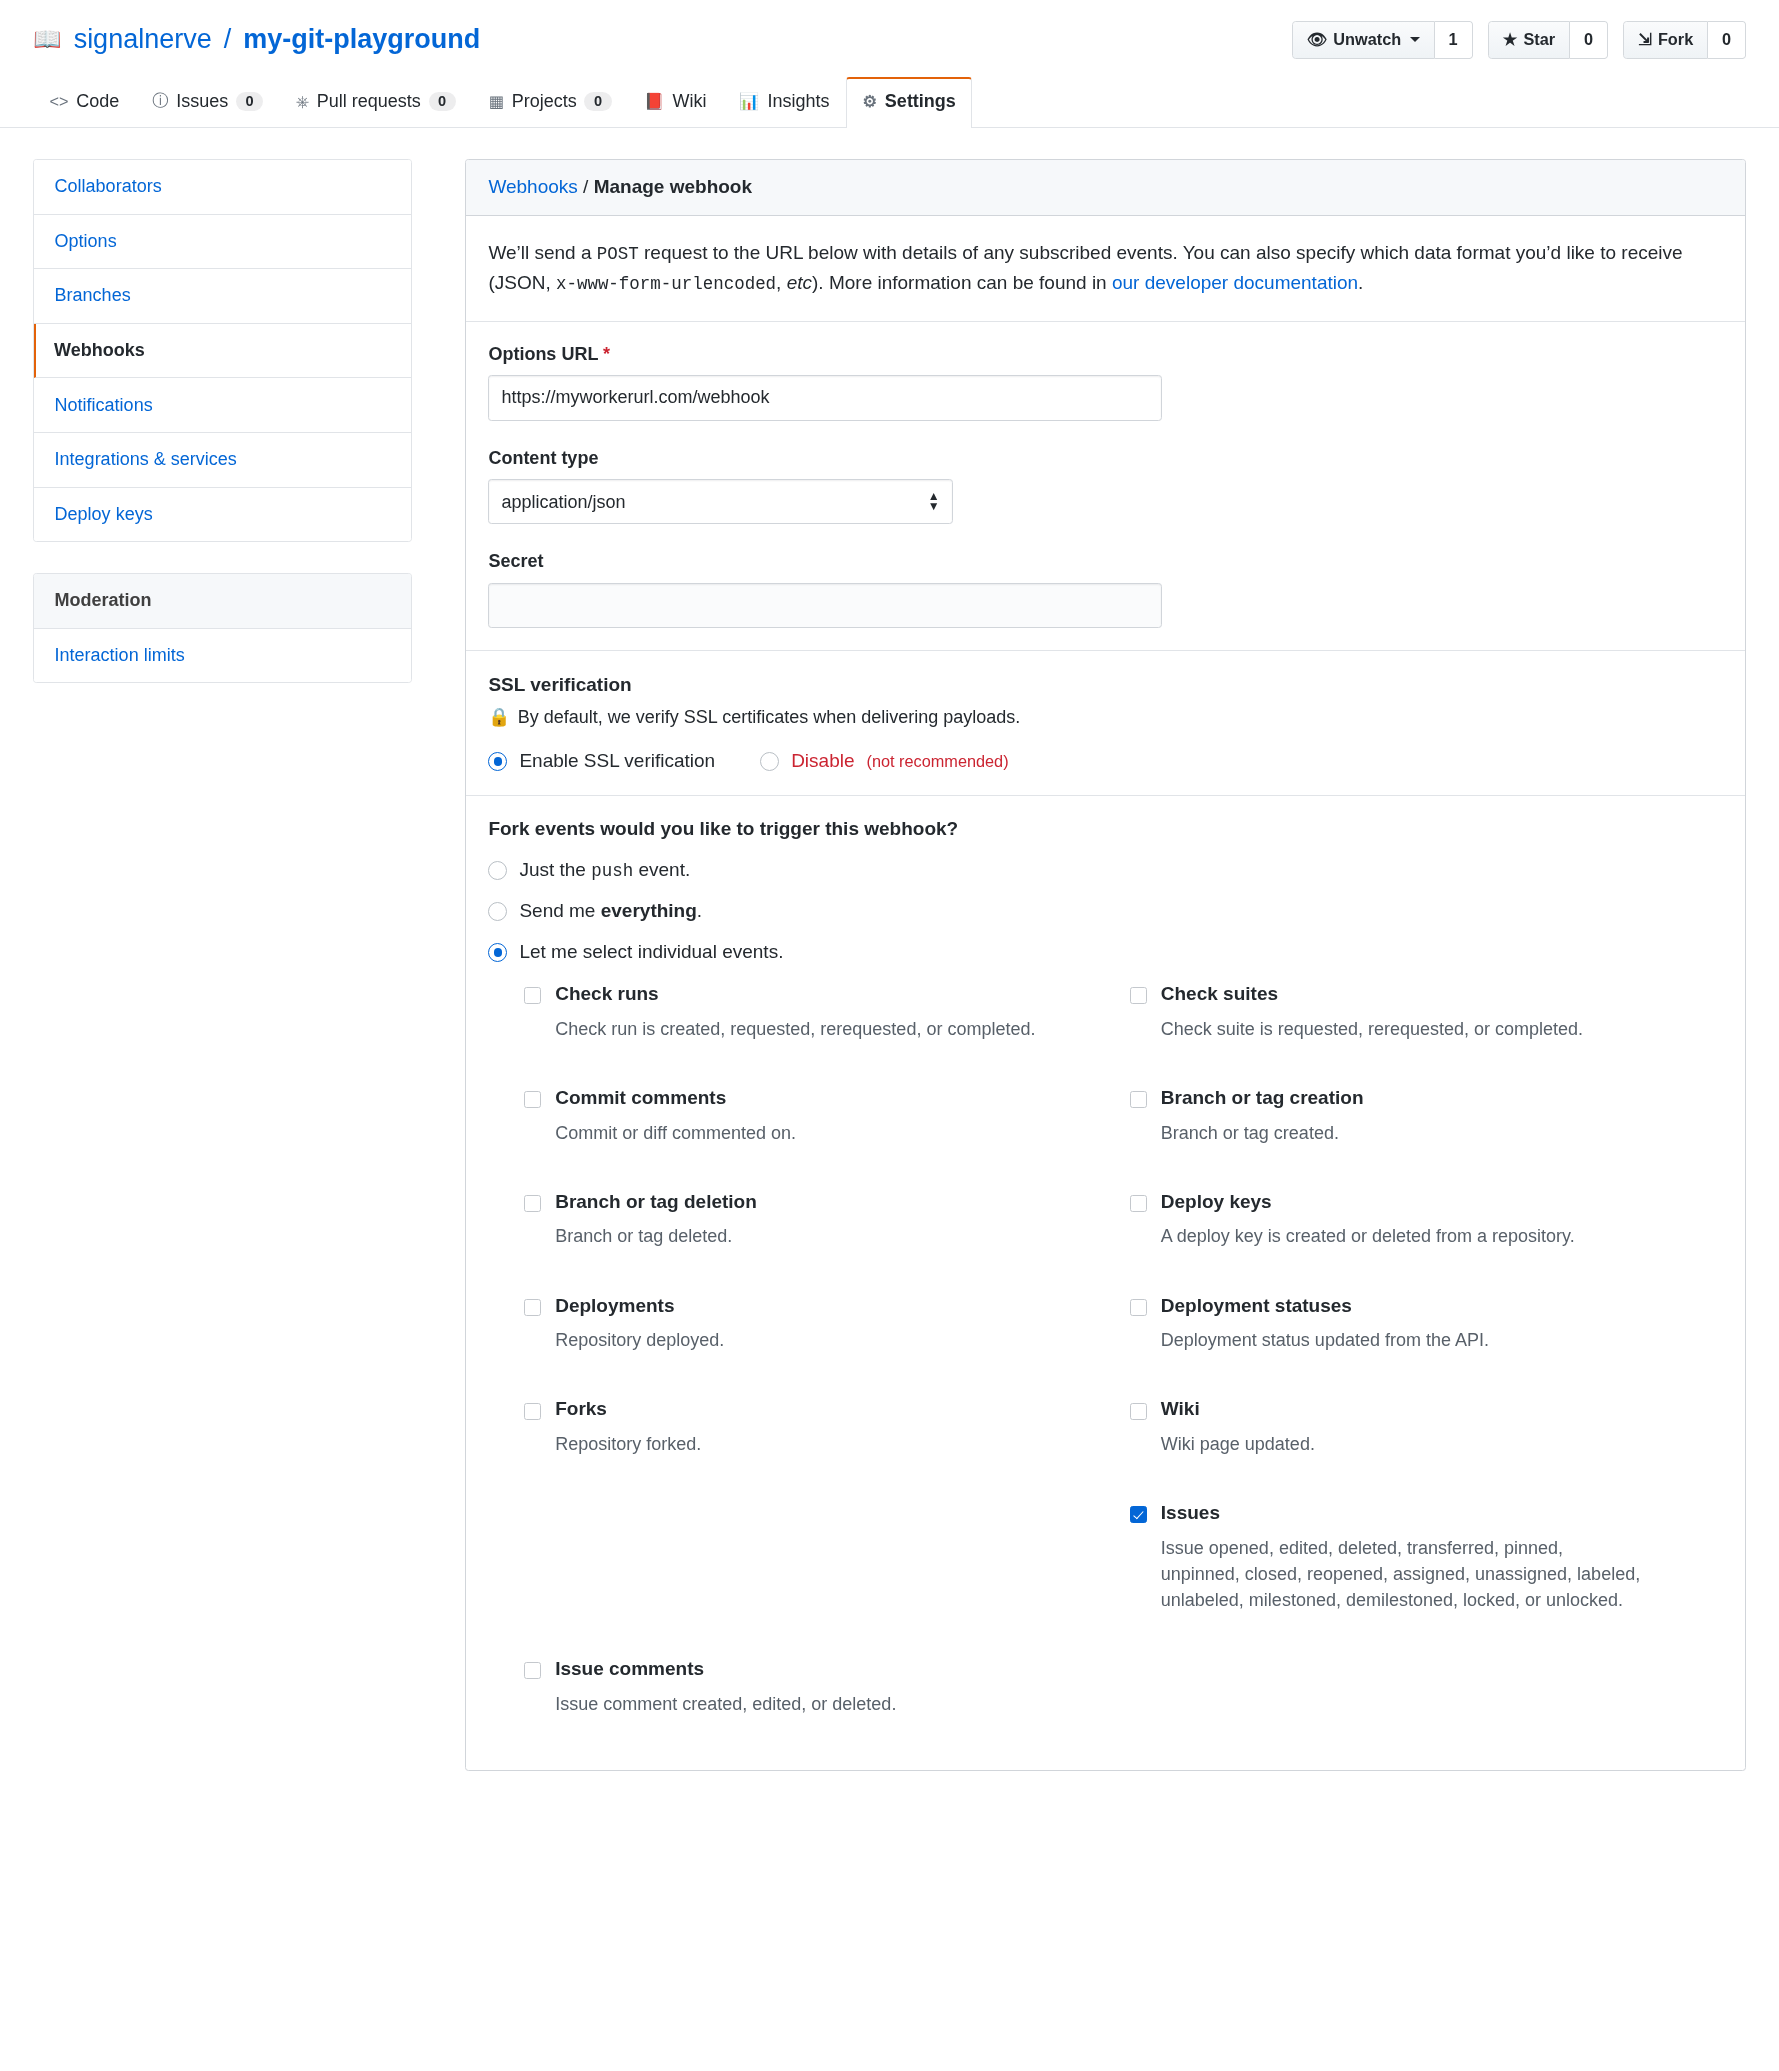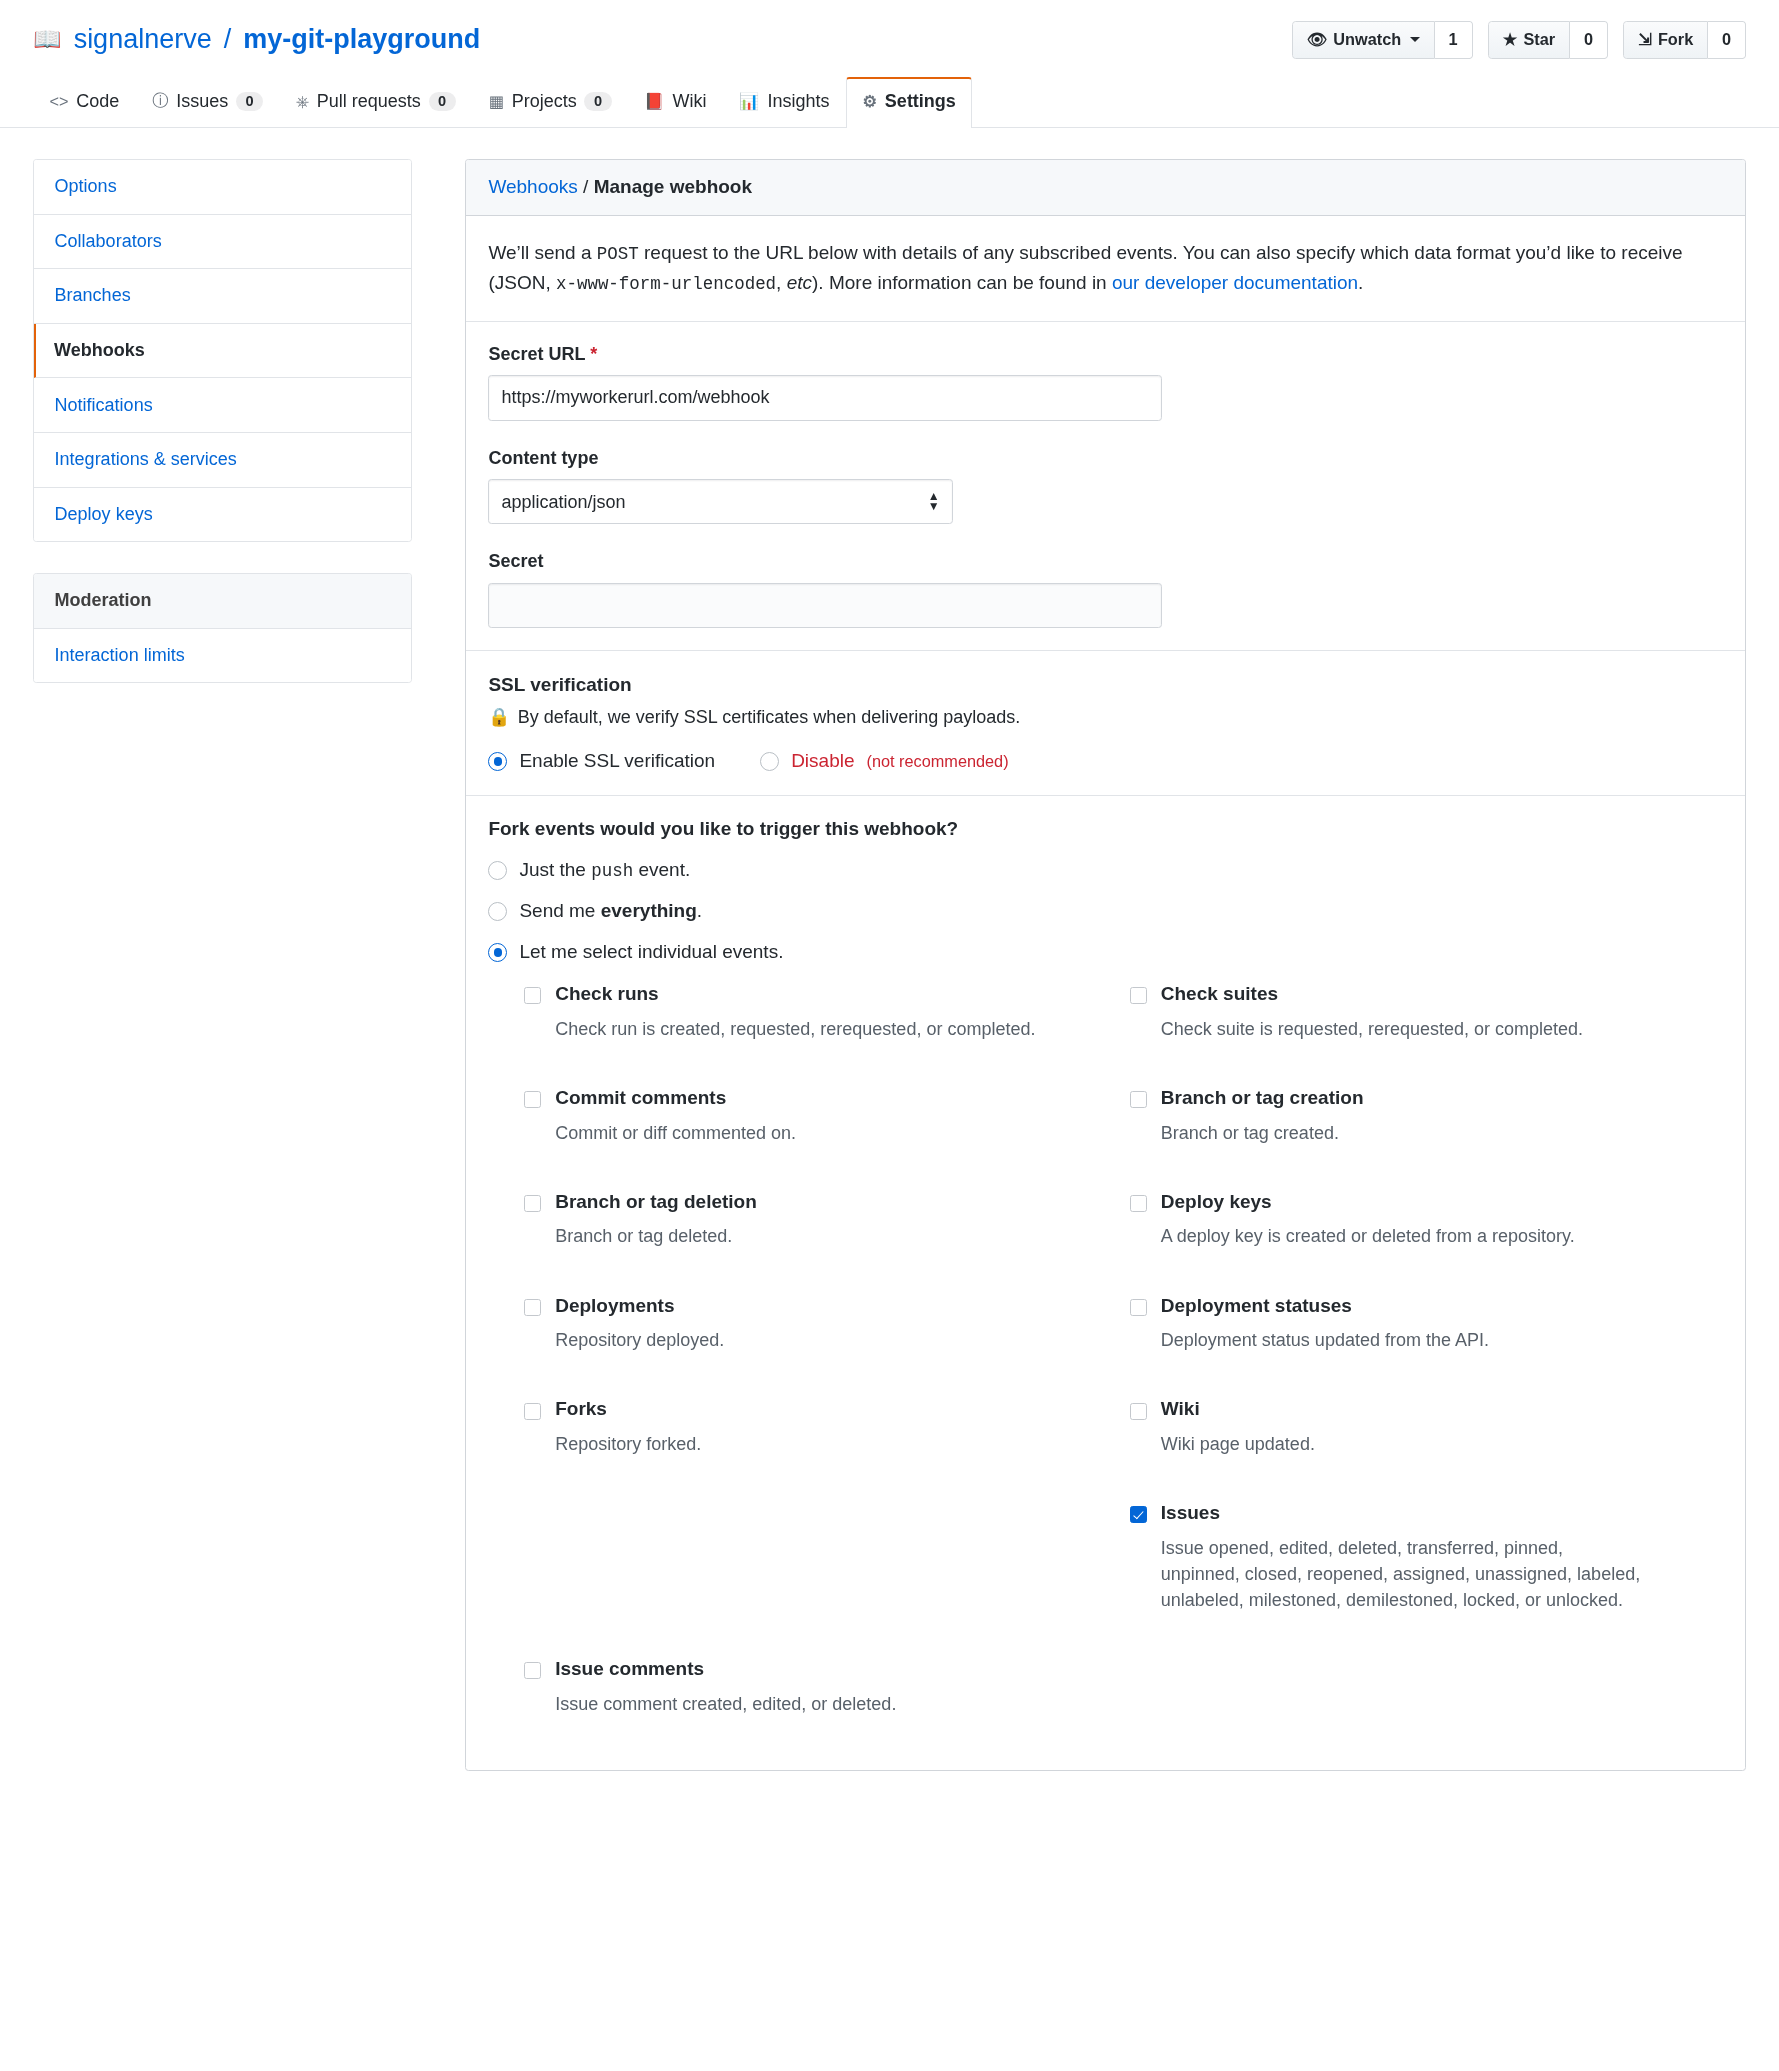--- a/index.html
+++ b/index.html
@@ -430,22 +430,22 @@
   <div class="nav-item selected">
     <span class="nav-icon">⚙</span>
     <span>Settings</span>
   </div>
 </div>
 
 <div class="page">
 
   <div class="sidebar">
     <div class="menu">
+      <div class="menu-item">Collaborators</div>
       <div class="menu-item">Options</div>
-      <div class="menu-item">Collaborators</div>
       <div class="menu-item">Branches</div>
       <div class="menu-item selected">Webhooks</div>
       <div class="menu-item">Notifications</div>
       <div class="menu-item">Integrations &amp; services</div>
       <div class="menu-item">Deploy keys</div>
     </div>
 
     <div class="menu">
       <div class="menu-heading">Moderation</div>
       <div class="menu-item">Interaction limits</div>
@@ -463,21 +463,21 @@
 
       <div class="box-row">
         <div class="intro">
           <span>We’ll send a </span><code class="mono">POST</code><span> request to the URL below with details of any subscribed events. You can also specify which data format you’d like to receive (JSON, </span><code class="mono">x-www-form-urlencoded</code><span>, </span><em>etc</em><span>). More information can be found in </span><a href="#">our developer documentation</a><span>.</span>
         </div>
       </div>
 
       <div class="box-row">
         <div style="margin-bottom:27.5px;">
           <label class="form-label">
-            <span>Secret URL</span>
+            <span>Options URL</span>
             <span class="req">*</span>
           </label>
           <input class="text-input" type="text" value="https://myworkerurl.com/webhook" style="">
         </div>
 
         <div style="margin-bottom:27.5px;">
           <label class="form-label">Content type</label>
           <div class="select-wrap">
             <select class="select-input">
               <option>application/json</option>

